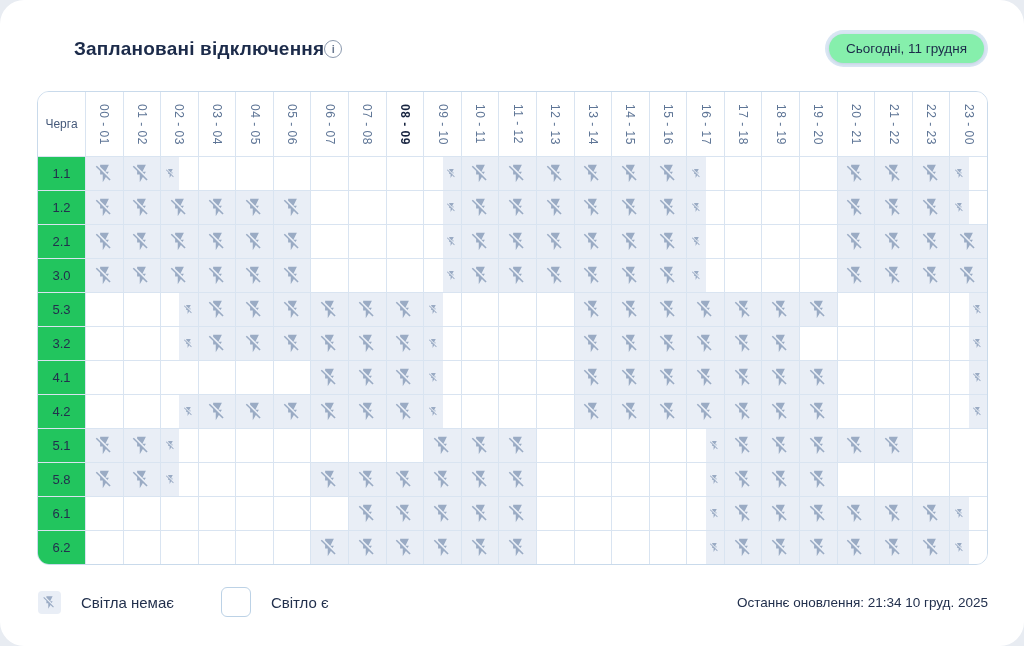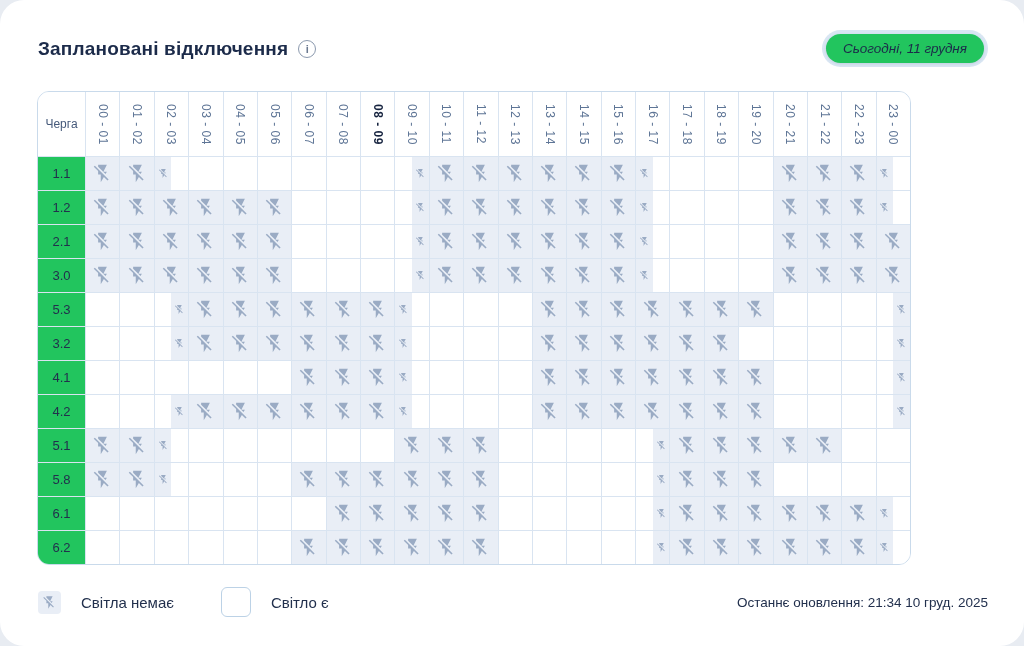--- a/index.html
+++ b/index.html
@@ -10,30 +10,30 @@
     --table-border:#c9daeb;
     --icon:#9aabc4;
     --hour-text:#5e7596;
   }
   *{box-sizing:border-box;margin:0;padding:0;}
   html,body{width:1024px;height:646px;background:#e8ecf2;font-family:"Liberation Sans",sans-serif;}
   .card{position:absolute;inset:0;width:1024px;height:646px;background:#fff;border-radius:24px;overflow:hidden;}
 
   
   .topbar{display:flex;align-items:center;justify-content:space-between;padding:30px 36px 0 38px;}
-  .title-wrap{display:flex;align-items:center;gap:10px;}
+  .title-wrap{display:flex;align-items:center;margin-left:36px;}
   .page-title{font-size:19px;font-weight:700;color:var(--text-dark);letter-spacing:.2px;}
   .info{width:18px;height:18px;border:1.5px solid #8b99ae;border-radius:50%;display:flex;align-items:center;justify-content:center;
         font-size:11px;color:#6b7a90;font-weight:600;cursor:pointer;}
   .tabs{background:var(--tab-bg);border-radius:999px;padding:4px;display:flex;align-items:center;}
   .tab{padding:7px 17px;border-radius:999px;font-size:13.5px;color:#243450;font-weight:500;cursor:pointer;white-space:nowrap;}
-  .tab.active{background:#22c55e;box-shadow:0 1px 3px rgba(30,50,90,.12);color:var(--text-dark);font-style:italic;}
+  .tab.active{background:#86efac;box-shadow:0 1px 3px rgba(30,50,90,.12);color:var(--text-dark);}
 
   
-  .table-wrap{margin:24px 36px 16px 37px;border:1px solid var(--table-border);border-radius:12px;overflow:hidden;width:874px;}
+  .table-wrap{margin:24px 36px 16px 37px;border:1px solid var(--table-border);border-radius:12px;overflow:hidden;width:951px;}
   .grid{display:grid;grid-template-columns:47px repeat(24,1fr);grid-template-rows:64px;grid-auto-rows:33px;
         gap:1px;background:var(--grid-line);}
   .hcell{background:#fff;display:flex;align-items:center;justify-content:center;}
   .hcell.corner{font-size:12px;color:#45597a;}
   .hcell.hour span{writing-mode:vertical-rl;font-size:12px;color:var(--hour-text);letter-spacing:.5px;}
   .hcell.hour.hl span{font-weight:700;color:#16233f;}
   .rcell{background:#22c55e;display:flex;align-items:center;justify-content:center;font-size:13px;color:#22304d;}
   .cell{background:#fff;position:relative;}
   .cell.full{background:var(--cell-bg);display:flex;align-items:center;justify-content:center;}
   .half{position:absolute;top:0;bottom:0;width:50%;background:var(--cell-bg);display:flex;align-items:center;justify-content:center;}

